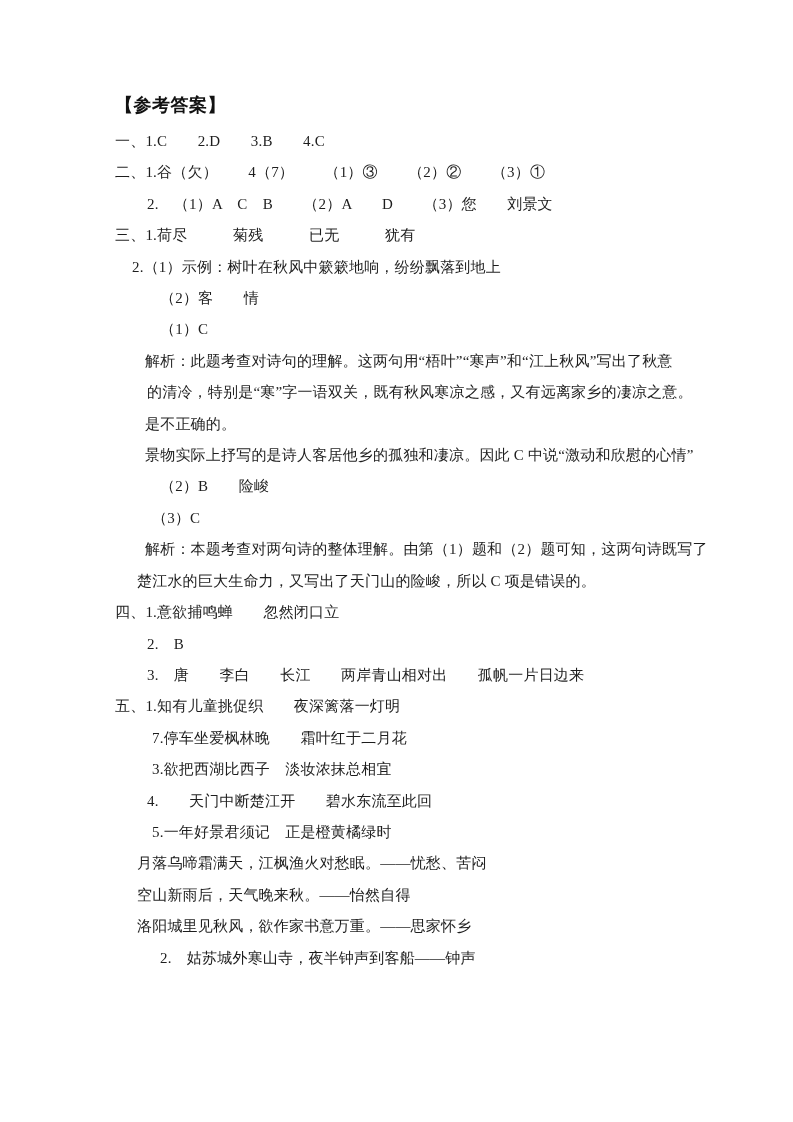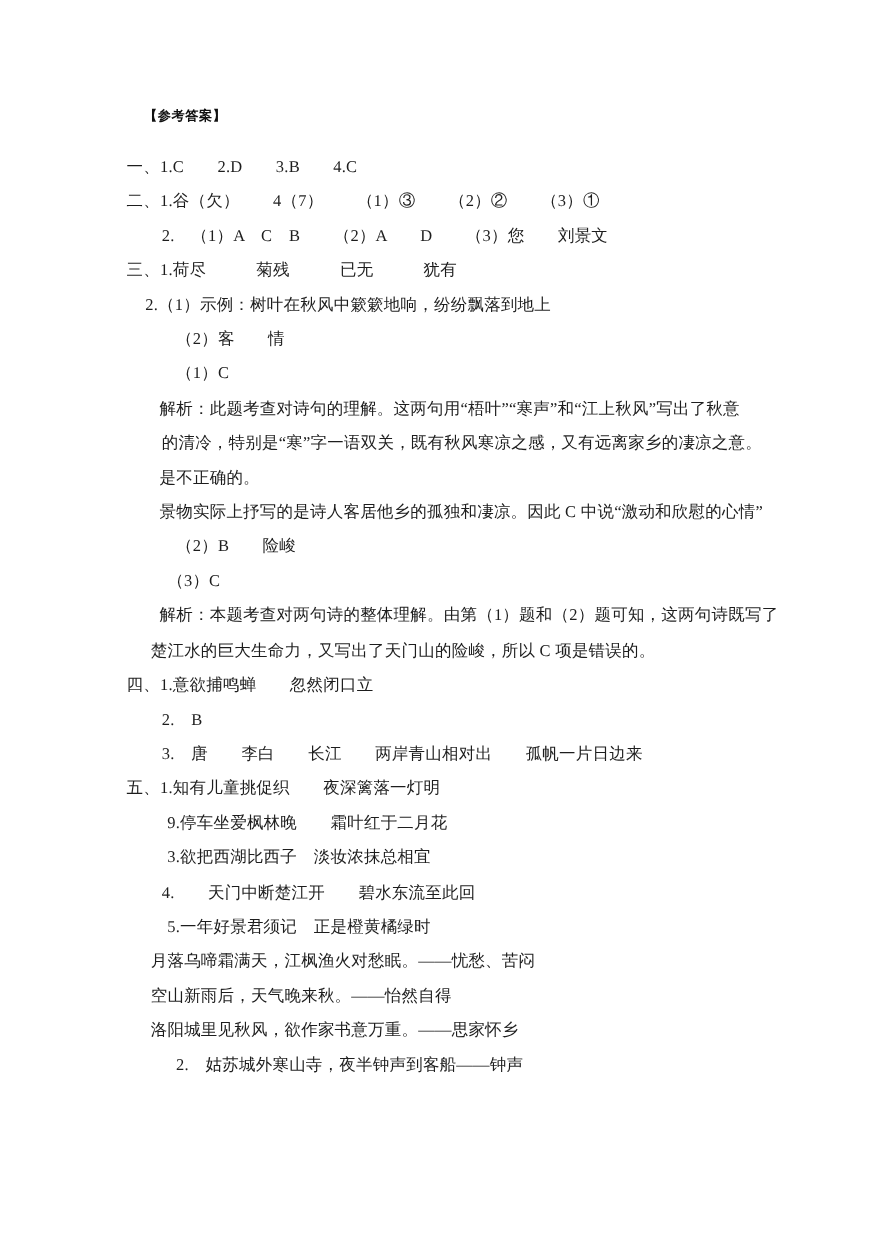--- a/index.html
+++ b/index.html
@@ -15,29 +15,29 @@
     color: #1d1d1d;
   }
   .page {
     box-sizing: border-box;
     width: 793px;
     height: 1122px;
     padding: 95px 55px 0 115px;
     background: #ffffff;
   }
   .doc-title {
-    font-size: 12px;
+    font-size: 18px;
     font-weight: bold;
     letter-spacing: 0.5px;
-    margin: 0 0 0 16px;
+    margin: 0 0 0 0;
     line-height: 20px;
     color: #111111;
   }
   .lines {
-    margin-top: 22px;
+    margin-top: 11px;
   }
   .line {
     font-size: 15px;
     line-height: 31.4px;
     white-space: pre;
     letter-spacing: 0.2px;
     color: #1d1d1d;
   }
   
   .i0 { margin-left: 0; }
@@ -73,21 +73,21 @@
     <div class="line i6">（2）B　　险峻</div>
     <div class="line i5">（3）C</div>
     <div class="line i3">解析：本题考查对两句诗的整体理解。由第（1）题和（2）题可知，这两句诗既写了</div>
     <div class="line i2">楚江水的巨大生命力，又写出了天门山的险峻，所以 C 项是错误的。</div>
 
     <div class="line i0">四、1.意欲捕鸣蝉　　忽然闭口立</div>
     <div class="line i4">2.　B</div>
     <div class="line i4">3.　唐　　李白　　长江　　两岸青山相对出　　孤帆一片日边来</div>
 
     <div class="line i0">五、1.知有儿童挑促织　　夜深篱落一灯明</div>
-    <div class="line i5">9.停车坐爱枫林晚　　霜叶红于二月花</div>
+    <div class="line i5">7.停车坐爱枫林晚　　霜叶红于二月花</div>
     <div class="line i5">3.欲把西湖比西子　淡妆浓抹总相宜</div>
     <div class="line i4">4.　　天门中断楚江开　　碧水东流至此回</div>
     <div class="line i5">5.一年好景君须记　正是橙黄橘绿时</div>
 
     <div class="line i2">月落乌啼霜满天，江枫渔火对愁眠。——忧愁、苦闷</div>
     <div class="line i2">空山新雨后，天气晚来秋。——怡然自得</div>
     <div class="line i2">洛阳城里见秋风，欲作家书意万重。——思家怀乡</div>
     <div class="line i6">2.　姑苏城外寒山寺，夜半钟声到客船——钟声</div>
 
   </div>

